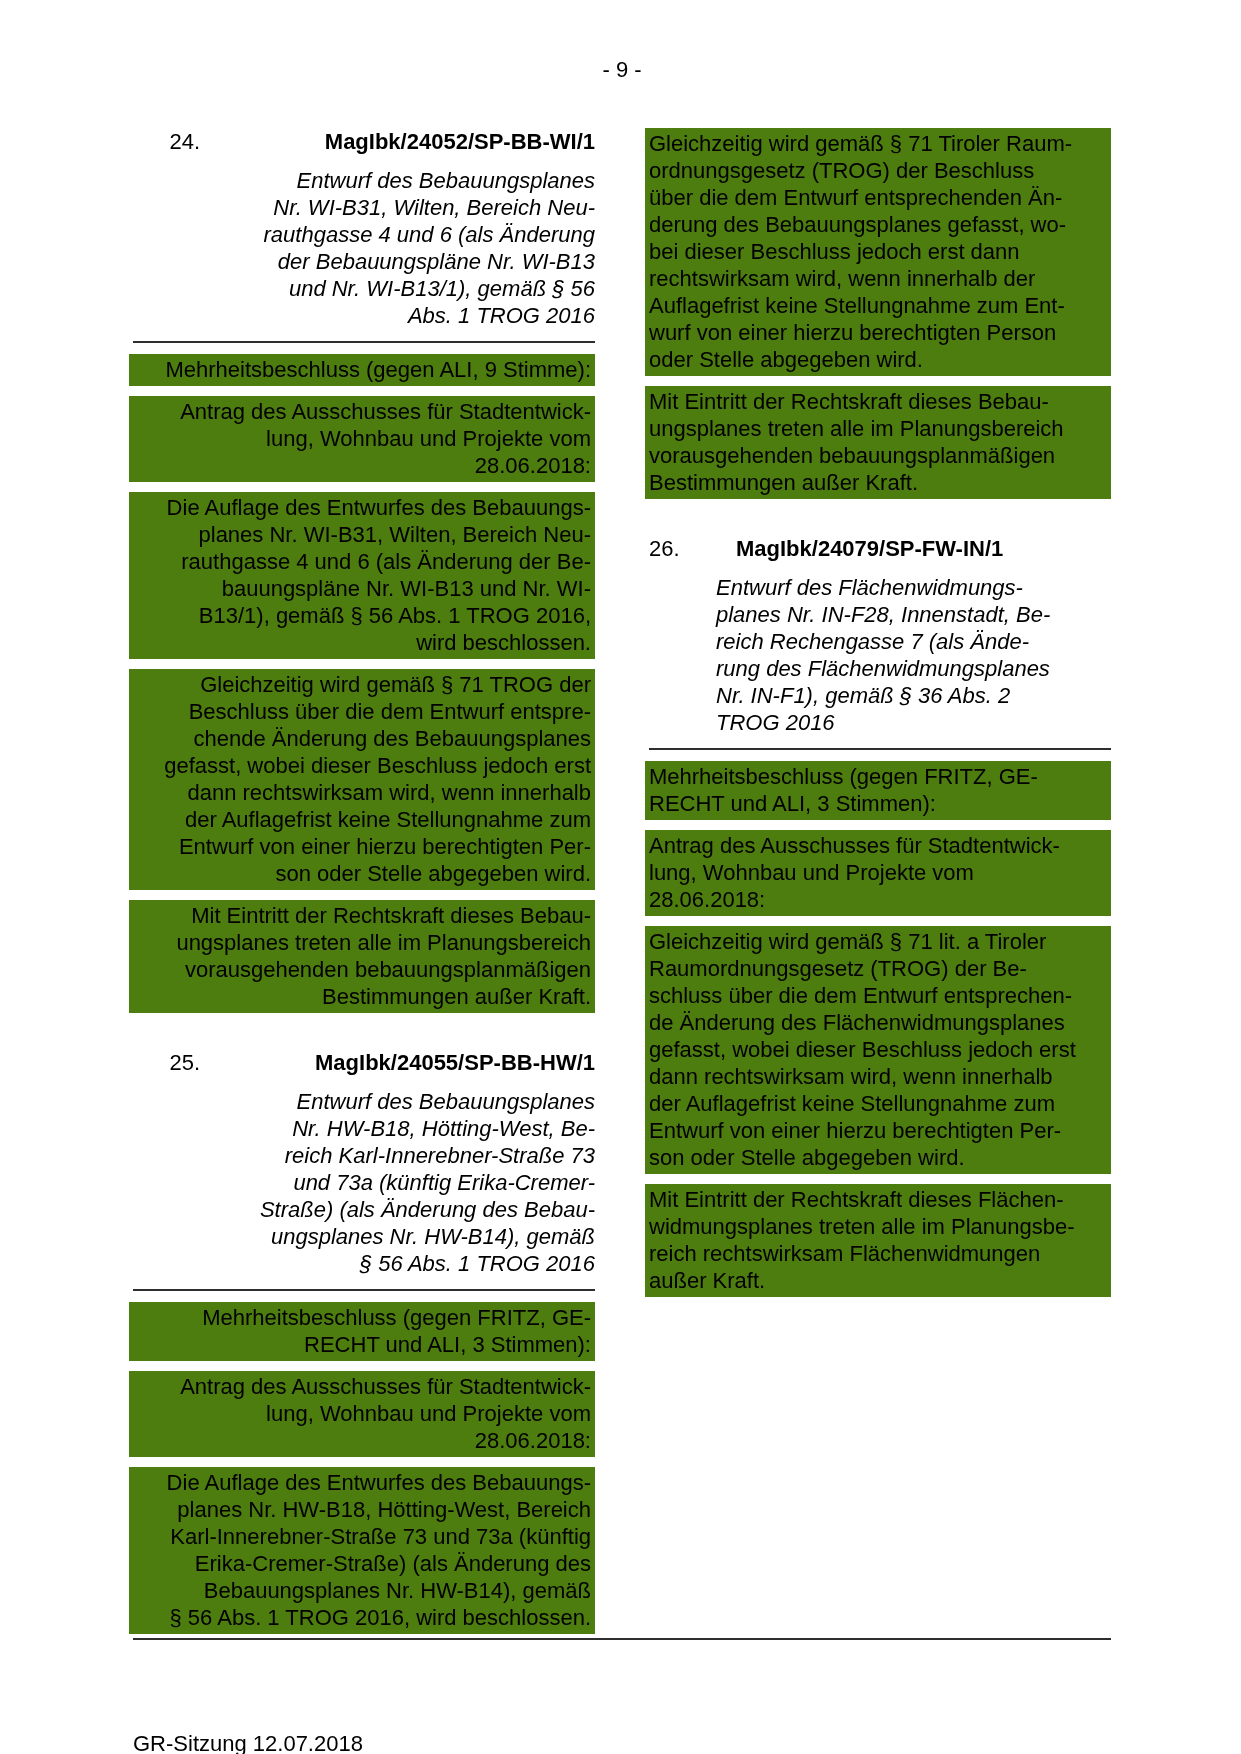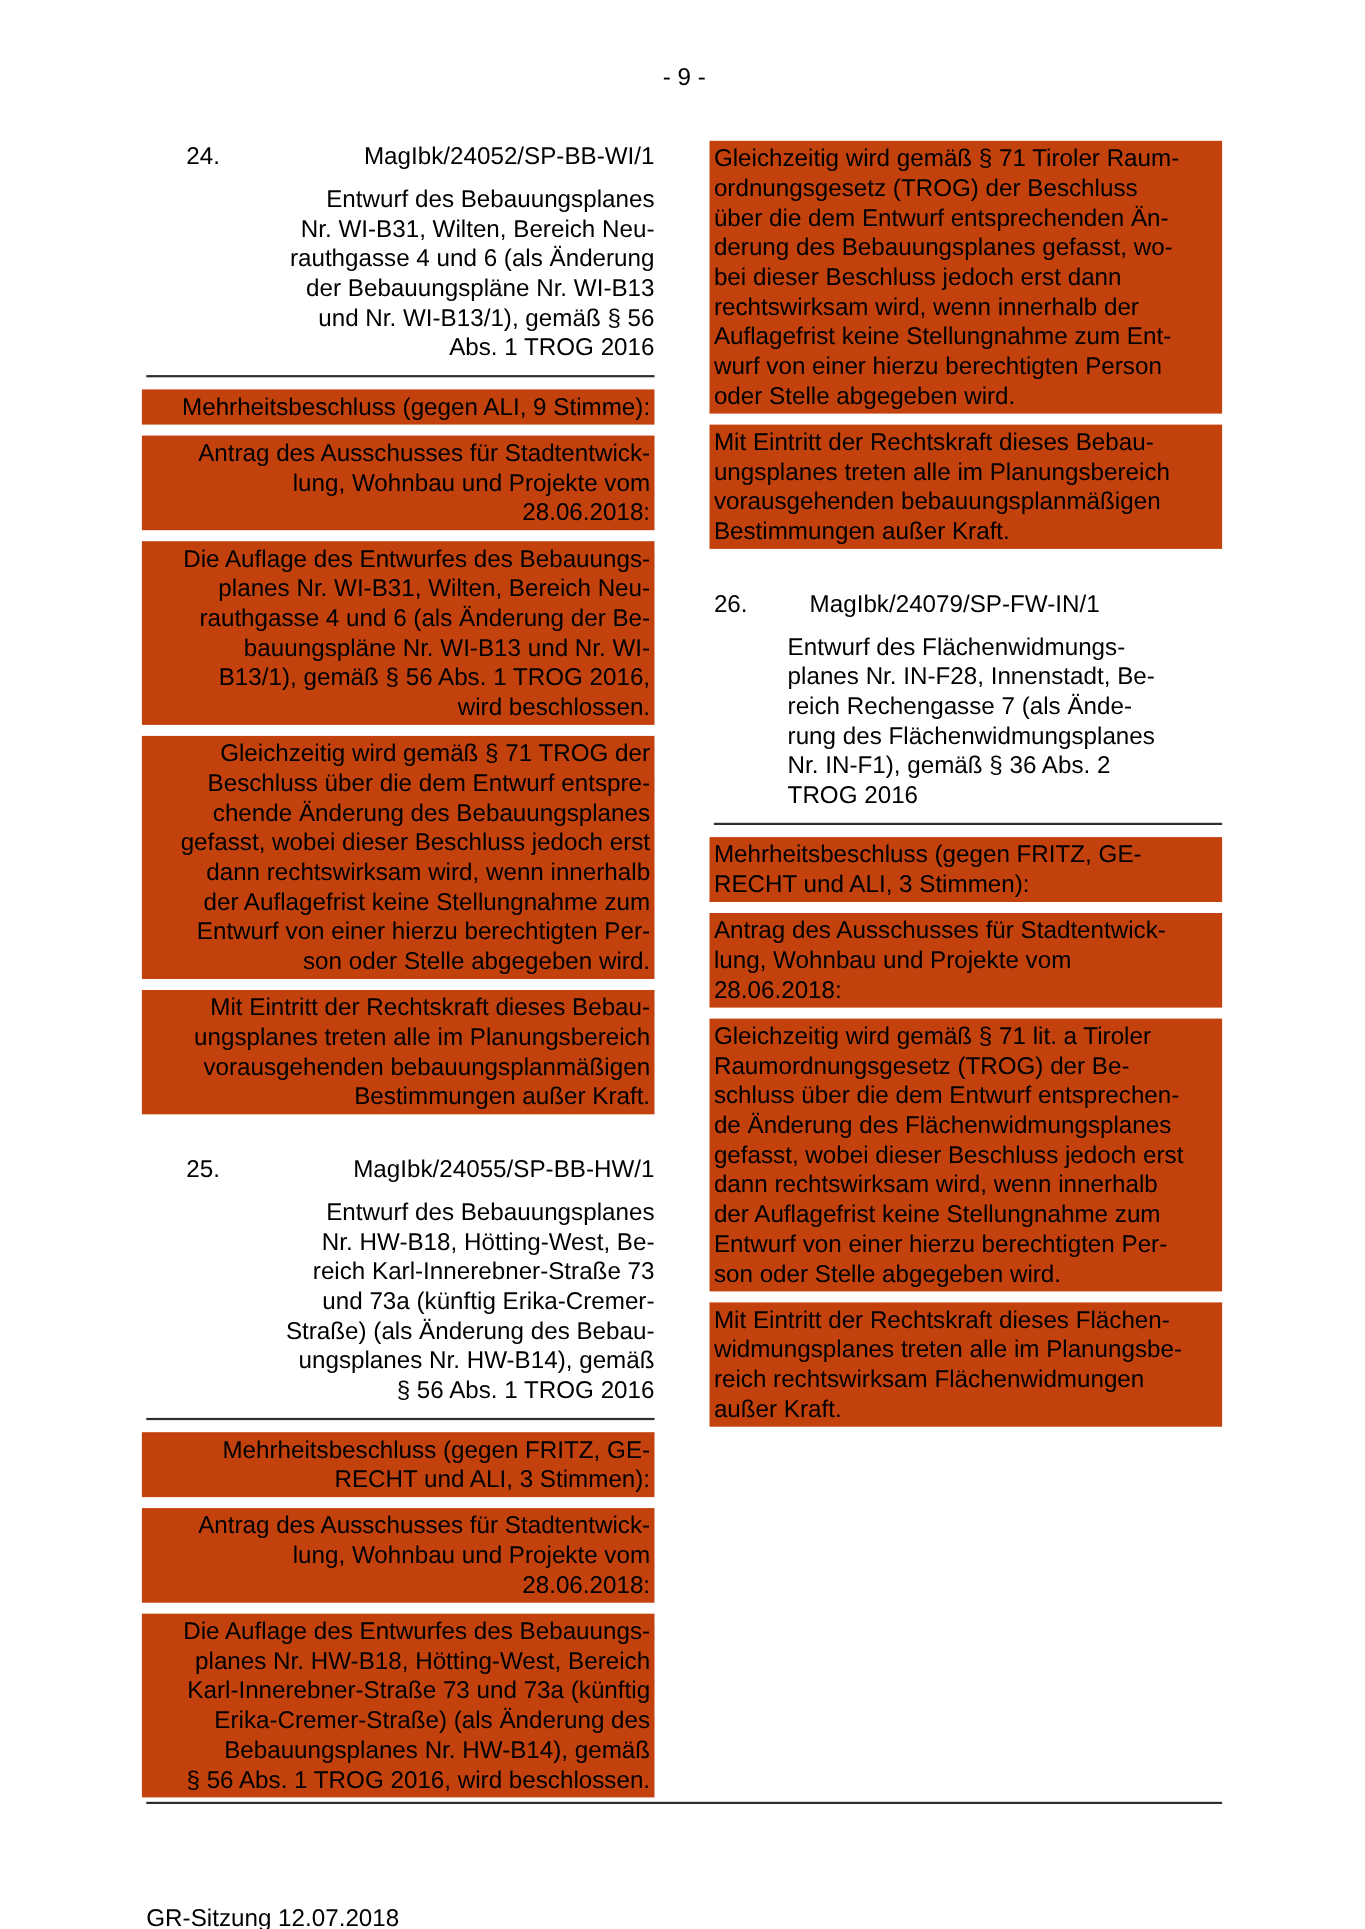--- a/index.html
+++ b/index.html
@@ -30,40 +30,41 @@
   .col {
     position: absolute;
     top: 128px;
     width: 462px;
   }
   .col-left  { left: 133px; text-align: right; }
   .col-right { left: 649px; }
 
   .item-head { display: flex; }
   .item-num  { flex: 0 0 67px; width: 67px; }
-  .item-code { flex: 1; }
+  .item-code { flex: 1; font-weight: bold; }
 
   .item-title {
     margin: 12px 0 0 67px;
     white-space: pre-line;
+    font-style: italic;
   }
 
   .title-rule {
     border: none;
     border-top: 2px solid #2e2e2e;
     margin: 12px 0 11px 0;
     height: 0;
   }
 
   .para {
     white-space: pre-line;
     margin: 0 0 10px 0;
   }
   .hl {
-    background: #c2410c;
+    background: #4d7c0f;
     padding: 2px 4px 3px 4px;
     margin-left: -4px;
   }
 
   .item-start { margin-top: 36px; gap: 20px; }
 
   .footer-rule {
     position: absolute;
     left: 133px;
     top: 1638px;

